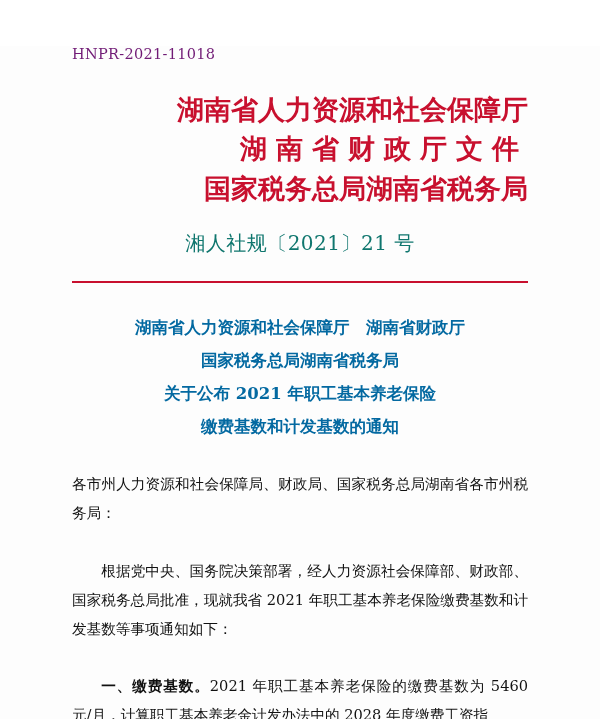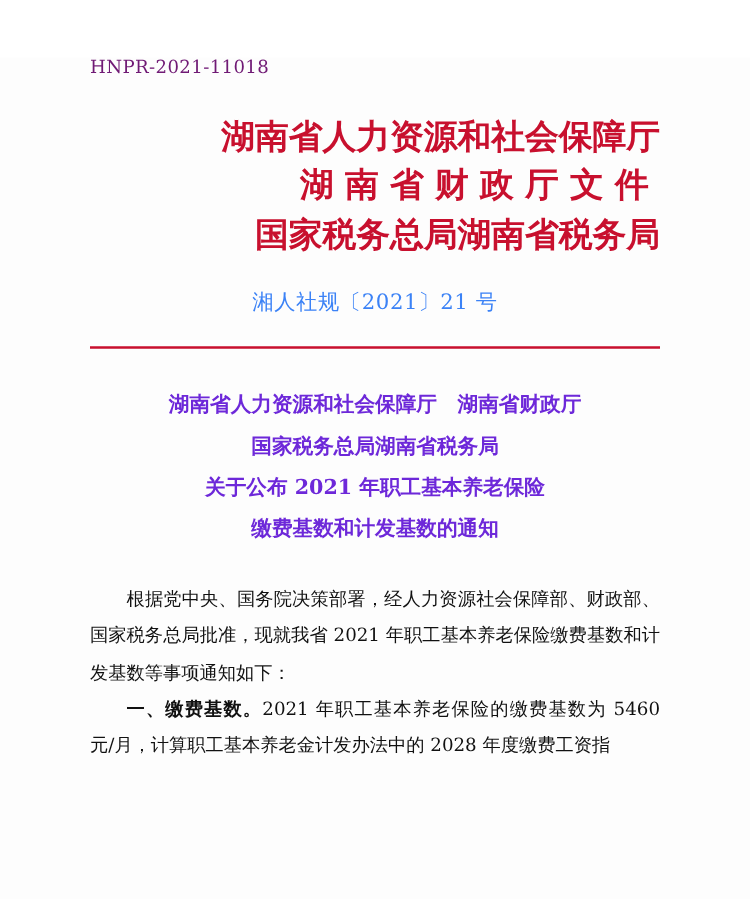--- a/index.html
+++ b/index.html
@@ -43,54 +43,55 @@
   }
   .masthead-line.spaced {
     letter-spacing: 9px;
     text-indent: 9px;
   }
   .redline-block {
     margin-top: 22px;
     text-align: center;
   }
   .issue-number {
-    font-size: 17px;
-    color: #3b82f6;
+    font-size: 20px;
+    color: #0f766e;
     letter-spacing: 0.5px;
     padding-bottom: 24px;
   }
   .red-rule {
     width: 456px;
     height: 2px;
     background: #c8102e;
     margin: 0 auto;
   }
   .title-block {
     margin-top: 28px;
     text-align: center;
   }
   .title-line {
     font-size: 16.5px;
     font-weight: bold;
     line-height: 2.0;
-    color: #6d28d9;
+    color: #0369a1;
     white-space: nowrap;
   }
   .body-block {
     margin-top: 26px;
   }
   .para {
     font-size: 14.6px;
     line-height: 2.0;
     color: #111;
     text-align: justify;
     margin: 0;
   }
   .para.indent {
     text-indent: 2em;
+    margin-top: 28px;
   }
   .para b {
     font-weight: bold;
   }
 </style>
 </head>
 <body>
 
 <div class="page">
 
@@ -108,17 +109,18 @@
   </div>
 
   <div class="title-block">
     <div class="title-line">湖南省人力资源和社会保障厅　湖南省财政厅</div>
     <div class="title-line">国家税务总局湖南省税务局</div>
     <div class="title-line">关于公布 2021 年职工基本养老保险</div>
     <div class="title-line">缴费基数和计发基数的通知</div>
   </div>
 
   <div class="body-block">
+    <p class="para">各市州人力资源和社会保障局、财政局、国家税务总局湖南省各市州税务局：</p>
     <p class="para indent">根据党中央、国务院决策部署，经人力资源社会保障部、财政部、国家税务总局批准，现就我省 2021 年职工基本养老保险缴费基数和计发基数等事项通知如下：</p>
     <p class="para indent"><b>一、缴费基数。</b><span>2021 年职工基本养老保险的缴费基数为 5460 元/月，计算职工基本养老金计发办法中的 2028 年度缴费工资指</span></p>
   </div>
 
 </div>
 
 </body></html>

